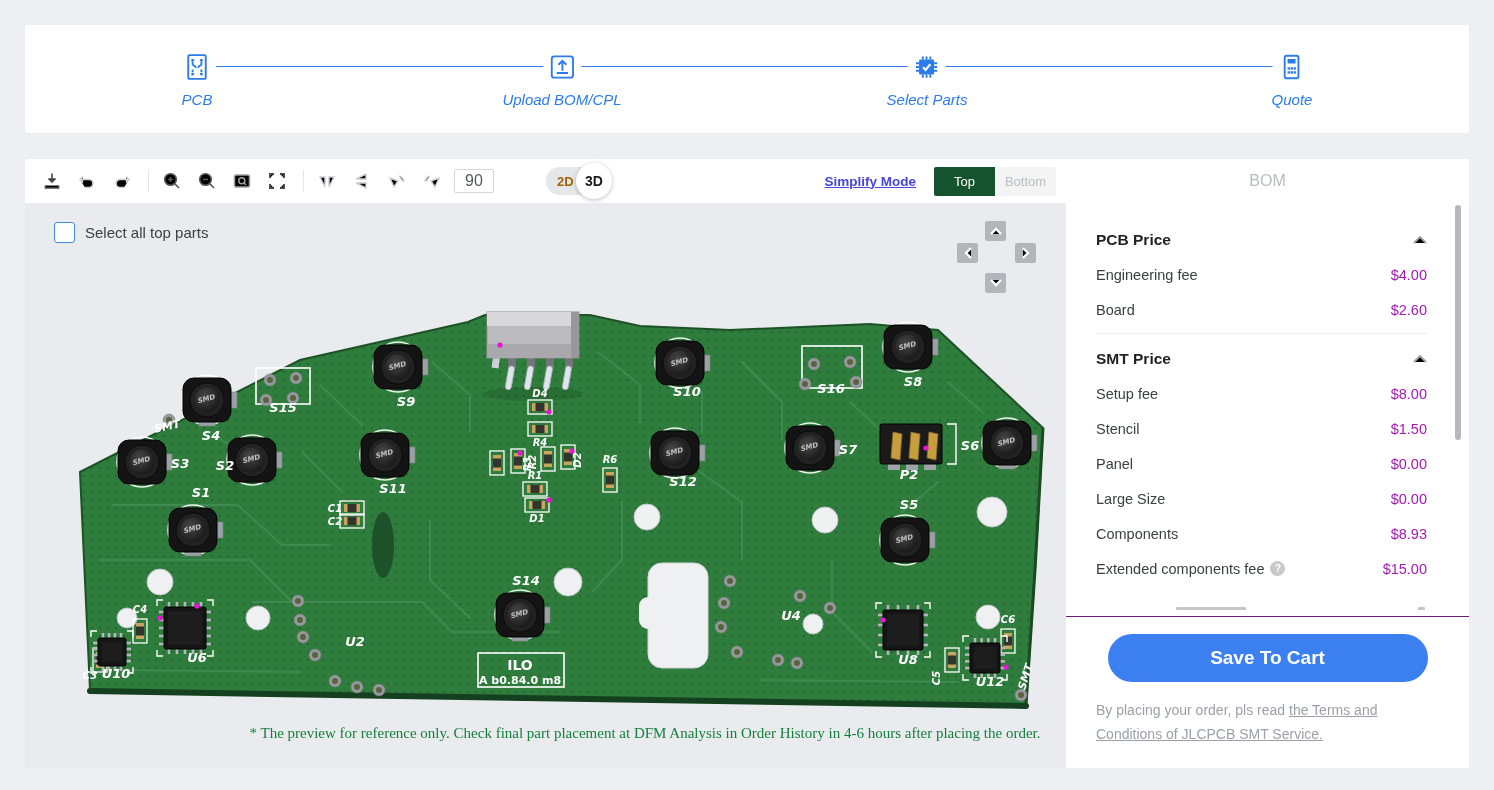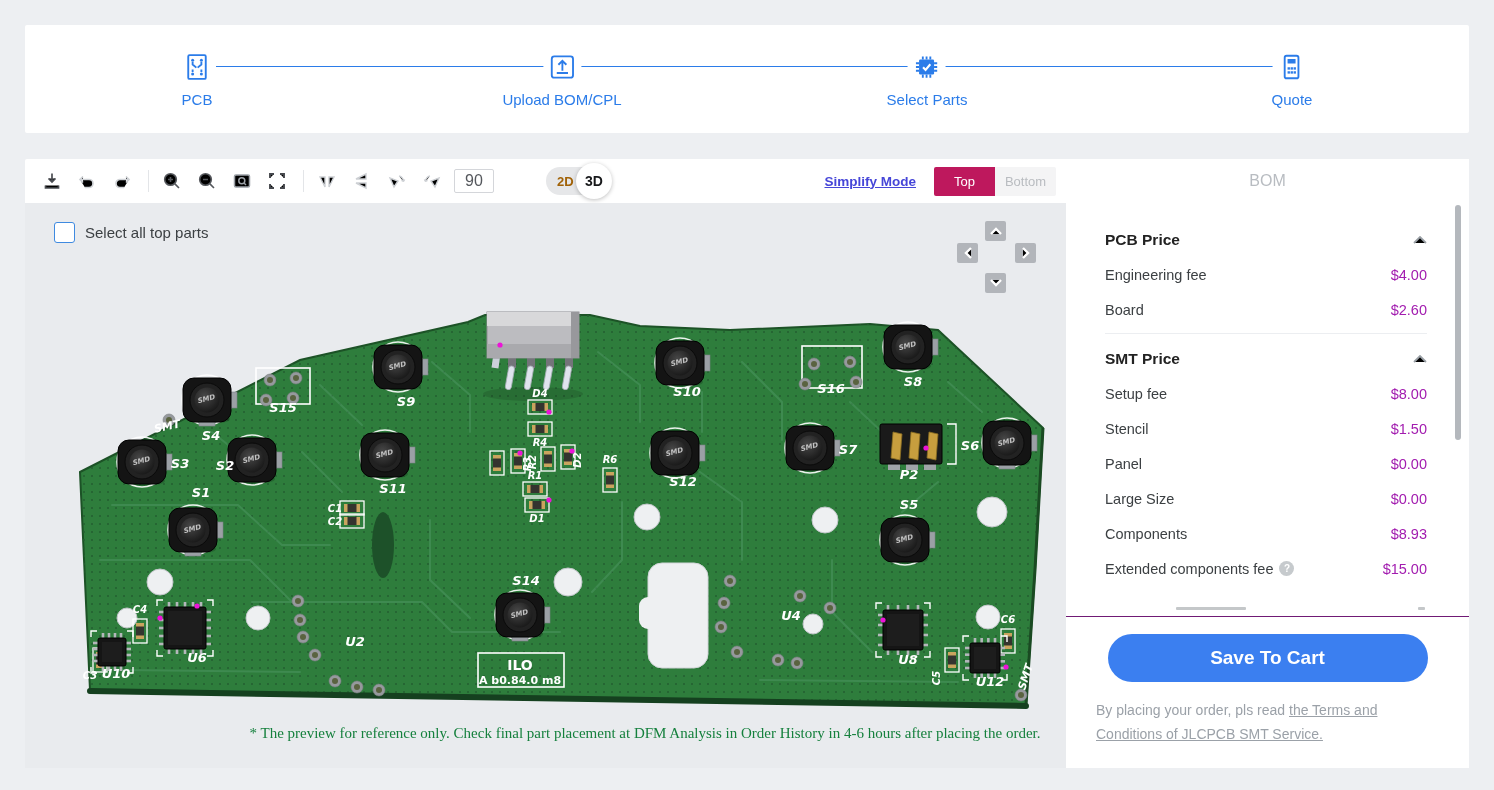--- a/index.html
+++ b/index.html
@@ -1,56 +1,56 @@
 <!DOCTYPE html>
 <html><head>
 <meta charset="utf-8">
 <style>
   html,body{margin:0;padding:0;}
   body{width:1494px;height:790px;background:#edeff2;font-family:"Liberation Sans",sans-serif;position:relative;overflow:hidden;}
   .card{position:absolute;background:#fff;border-radius:2px;}
   
-  #stepper{left:25px;top:25px;width:1444px;height:108px;}
+  #stepper{left:25px;top:25px;width:1444px;height:108px;font-style:italic;}
   .step-line{position:absolute;left:172px;top:41px;width:1095px;height:1px;background:#2b7ce9;}
   .step{position:absolute;top:24px;transform:translateX(-50%);text-align:center;cursor:pointer;}
   .step-icon{width:38px;height:36px;margin:0 auto;background:#fff;display:flex;align-items:center;justify-content:center;}
   .step-label{margin-top:6px;font-size:15px;color:#2b7ce9;white-space:nowrap;}
   
   #main{left:25px;top:159px;width:1444px;height:609px;}
   
   #toolbar{position:absolute;left:0;top:0;width:1041px;height:44px;display:flex;align-items:center;padding-left:14px;box-sizing:border-box;}
   .tbtn{width:26px;height:26px;display:flex;align-items:center;justify-content:center;margin-right:9px;cursor:pointer;}
   .tdiv{width:1px;height:22px;background:#e3e5e8;margin:0 10px 0 4px;}
   .angle{width:34px;height:20px;border:1px solid #d4d6da;border-radius:2px;font-size:16px;color:#55585d;text-align:center;font-family:"Liberation Sans",sans-serif;}
   .switch{position:relative;width:62px;height:28px;border-radius:14px;background:#e6e7e9;margin-left:52px;cursor:pointer;flex:none;}
   .sw-2d{position:absolute;left:11px;top:7px;font-size:13px;font-weight:bold;color:#a16207;}
   .sw-knob{position:absolute;right:-4px;top:-4px;width:36px;height:36px;border-radius:50%;background:#fff;box-shadow:0 1px 4px rgba(0,0,0,.25);display:flex;align-items:center;justify-content:center;font-size:14px;font-weight:bold;color:#17181a;}
   .spacer{flex:1;}
   .simplify{font-size:13.5px;font-weight:600;color:#4646d8;text-decoration:underline;cursor:pointer;}
   .seg{display:flex;margin:0 10px 0 18px;border-radius:2px;overflow:hidden;flex:none;}
   .seg>div{width:61px;height:29px;display:flex;align-items:center;justify-content:center;font-size:13px;cursor:pointer;}
-  .seg-top{background:#be185d;color:#fff;}
+  .seg-top{background:#14532d;color:#fff;}
   .seg-bottom{background:#f4f4f5;color:#b9bcc0;}
   
   #viewer{position:absolute;left:0;top:44px;width:1041px;height:565px;background:#e9ebee;overflow:hidden;}
   #board-svg{position:absolute;left:0;top:0;}
   .selectall{position:absolute;left:19px;top:19px;display:flex;align-items:center;z-index:5;}
   .cb{width:19px;height:19px;border:1.6px solid #3f8ae0;border-radius:3px;background:#fff;cursor:pointer;}
   .selectall span{margin-left:10px;font-size:15px;color:#3c4043;}
   .nav{position:absolute;width:21px;height:20px;border-radius:2px;background:#b2b5ba;display:flex;align-items:center;justify-content:center;cursor:pointer;z-index:5;}
   #nav-up{left:960px;top:18px;} #nav-left{left:932px;top:40px;} #nav-right{left:990px;top:40px;} #nav-down{left:960px;top:70px;}
   .footnote{position:absolute;left:620px;top:522px;transform:translateX(-50%);white-space:nowrap;font-family:"Liberation Serif",serif;font-size:15px;color:#15803d;z-index:5;}
   
   #panel{position:absolute;left:1041px;top:0;width:403px;height:609px;background:#fff;}
   .tabs{display:flex;height:44px;}
   .tab{flex:1;display:flex;align-items:center;justify-content:center;font-size:16px;cursor:pointer;position:relative;}
   .tab.active{font-weight:bold;color:#26282b;}
   .tab.inactive{color:#b8bcc1;}
   .tab.active::after{content:"";position:absolute;left:0;right:0;bottom:0;height:2px;background:#303338;}
-  .pcontent{position:absolute;left:0;top:44px;width:403px;height:413px;padding:20px 42px 0 39px;box-sizing:border-box;overflow:hidden;}
+  .pcontent{position:absolute;left:0;top:44px;width:403px;height:413px;padding:20px 42px 0 30px;box-sizing:border-box;overflow:hidden;}
   .sect-head{display:flex;align-items:center;justify-content:space-between;height:34px;cursor:pointer;}
   .sect-title{font-size:15.5px;font-weight:bold;color:#222;}
   .prow{display:flex;align-items:center;justify-content:space-between;height:35px;}
   .plabel{font-size:14.5px;color:#3c4043;display:flex;align-items:center;}
   .pvalue{font-size:14.5px;color:#a21caf;}
   .sect-div{height:1px;background:#eceef1;margin:6px 0 8px 0;}
   .help{display:inline-block;width:15px;height:15px;border-radius:50%;background:#c6cacd;color:#fff;font-size:10px;font-weight:bold;text-align:center;line-height:15px;margin-left:6px;cursor:pointer;}
   .clip{position:absolute;height:3px;background:#8a8f94;opacity:.5;border-radius:1px;}
   .pfoot{position:absolute;left:0;top:457px;width:403px;height:152px;border-top:1px solid #701a75;}
   .save{display:block;margin:17px auto 0 auto;width:320px;height:48px;border:none;border-radius:26px;background:#3b7ff0;color:#fff;font-size:19px;font-weight:bold;font-family:"Liberation Sans",sans-serif;cursor:pointer;}

